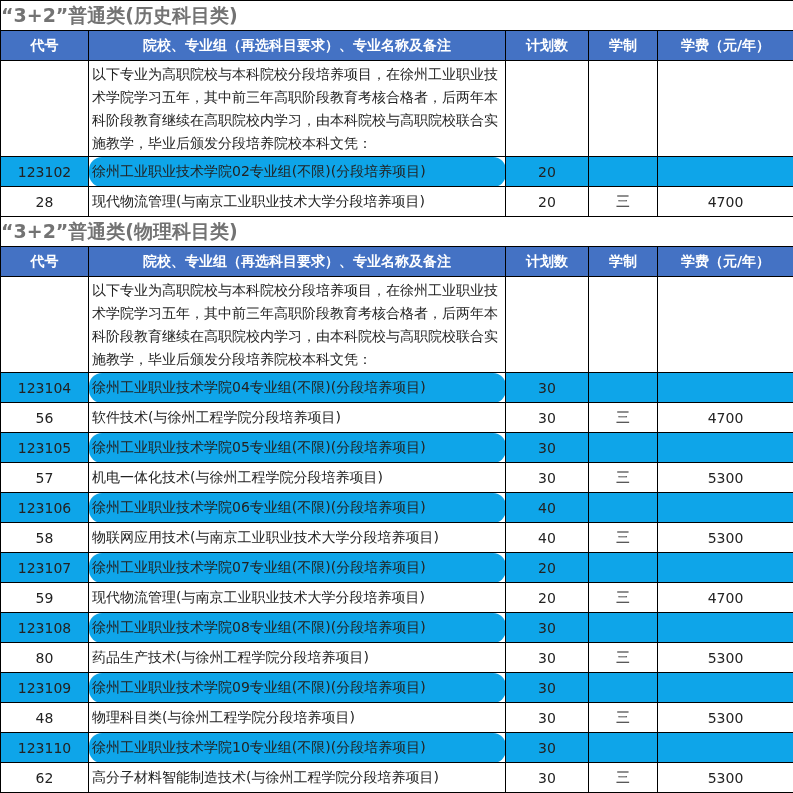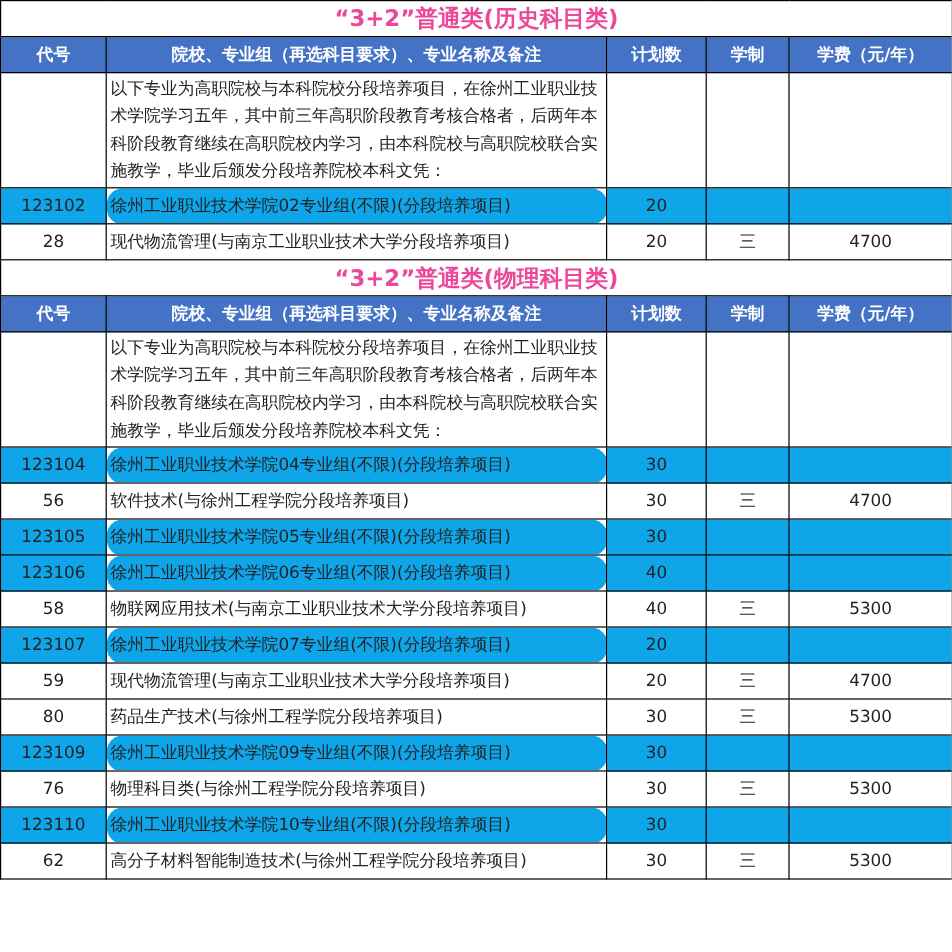--- a/index.html
+++ b/index.html
@@ -1,20 +1,20 @@
 <!DOCTYPE html>
 <html><head>
 <meta charset="utf-8">
 <style>
   html, body { margin: 0; padding: 0; background: #ffffff; }
   body { width: 793px; height: 793px; overflow: hidden; font-family: "DejaVu Sans", "Liberation Sans", sans-serif; color: #222; }
   table { border-collapse: collapse; table-layout: fixed; width: 793px; }
   td, th { border: 1px solid #000; padding: 0; font-size: 14px; font-weight: normal; }
   col.c1 { width: 88px; } col.c2 { width: 417px; } col.c3 { width: 83px; } col.c4 { width: 69px; } col.c5 { width: 136px; }
-  .title-row td { height: 29px; text-align: center; color: #ec4899; font-weight: bold; font-size: 19px; border-bottom: 1px solid #000; border-radius: 15px; }
+  .title-row td { height: 29px; color: #737373; font-weight: bold; font-size: 19px; border-bottom: 1px solid #000; border-radius: 15px; }
   .header-row th { height: 29px; background: #4472c4; color: #ffffff; font-weight: bold; font-size: 14px; text-align: center; margin-top: 45px; }
   .note-row td { height: 95px; vertical-align: middle; margin-left: 48px; }
   .note-text { padding: 0 2px 0 3px; line-height: 23px; font-size: 14px; text-align: left; }
   .data-row td { height: 29px; text-align: center; }
   .data-row td.name { text-align: left; padding-left: 3px; white-space: nowrap; overflow: hidden; border-radius: 13px; }
   .group-row td { background: #0ea5e9; }
 </style>
 </head>
 <body>
 
@@ -100,20 +100,27 @@
   </tr>
 
   <tr class="data-row group-row">
     <td>123105</td>
     <td class="name">徐州工业职业技术学院05专业组(不限)(分段培养项目)</td>
     <td>30</td>
     <td></td>
     <td></td>
   </tr>
 
+  <tr class="data-row">
+    <td>57</td>
+    <td class="name">机电一体化技术(与徐州工程学院分段培养项目)</td>
+    <td>30</td>
+    <td>三</td>
+    <td>5300</td>
+  </tr>
 
   <tr class="data-row group-row">
     <td>123106</td>
     <td class="name">徐州工业职业技术学院06专业组(不限)(分段培养项目)</td>
     <td>40</td>
     <td></td>
     <td></td>
   </tr>
 
   <tr class="data-row">
@@ -133,39 +140,46 @@
   </tr>
 
   <tr class="data-row">
     <td>59</td>
     <td class="name">现代物流管理(与南京工业职业技术大学分段培养项目)</td>
     <td>20</td>
     <td>三</td>
     <td>4700</td>
   </tr>
 
+  <tr class="data-row group-row">
+    <td>123108</td>
+    <td class="name">徐州工业职业技术学院08专业组(不限)(分段培养项目)</td>
+    <td>30</td>
+    <td></td>
+    <td></td>
+  </tr>
 
   <tr class="data-row">
     <td>80</td>
     <td class="name">药品生产技术(与徐州工程学院分段培养项目)</td>
     <td>30</td>
     <td>三</td>
     <td>5300</td>
   </tr>
 
   <tr class="data-row group-row">
     <td>123109</td>
     <td class="name">徐州工业职业技术学院09专业组(不限)(分段培养项目)</td>
     <td>30</td>
     <td></td>
     <td></td>
   </tr>
 
   <tr class="data-row">
-    <td>76</td>
+    <td>48</td>
     <td class="name">物理科目类(与徐州工程学院分段培养项目)</td>
     <td>30</td>
     <td>三</td>
     <td>5300</td>
   </tr>
 
   <tr class="data-row group-row">
     <td>123110</td>
     <td class="name">徐州工业职业技术学院10专业组(不限)(分段培养项目)</td>
     <td>30</td>

